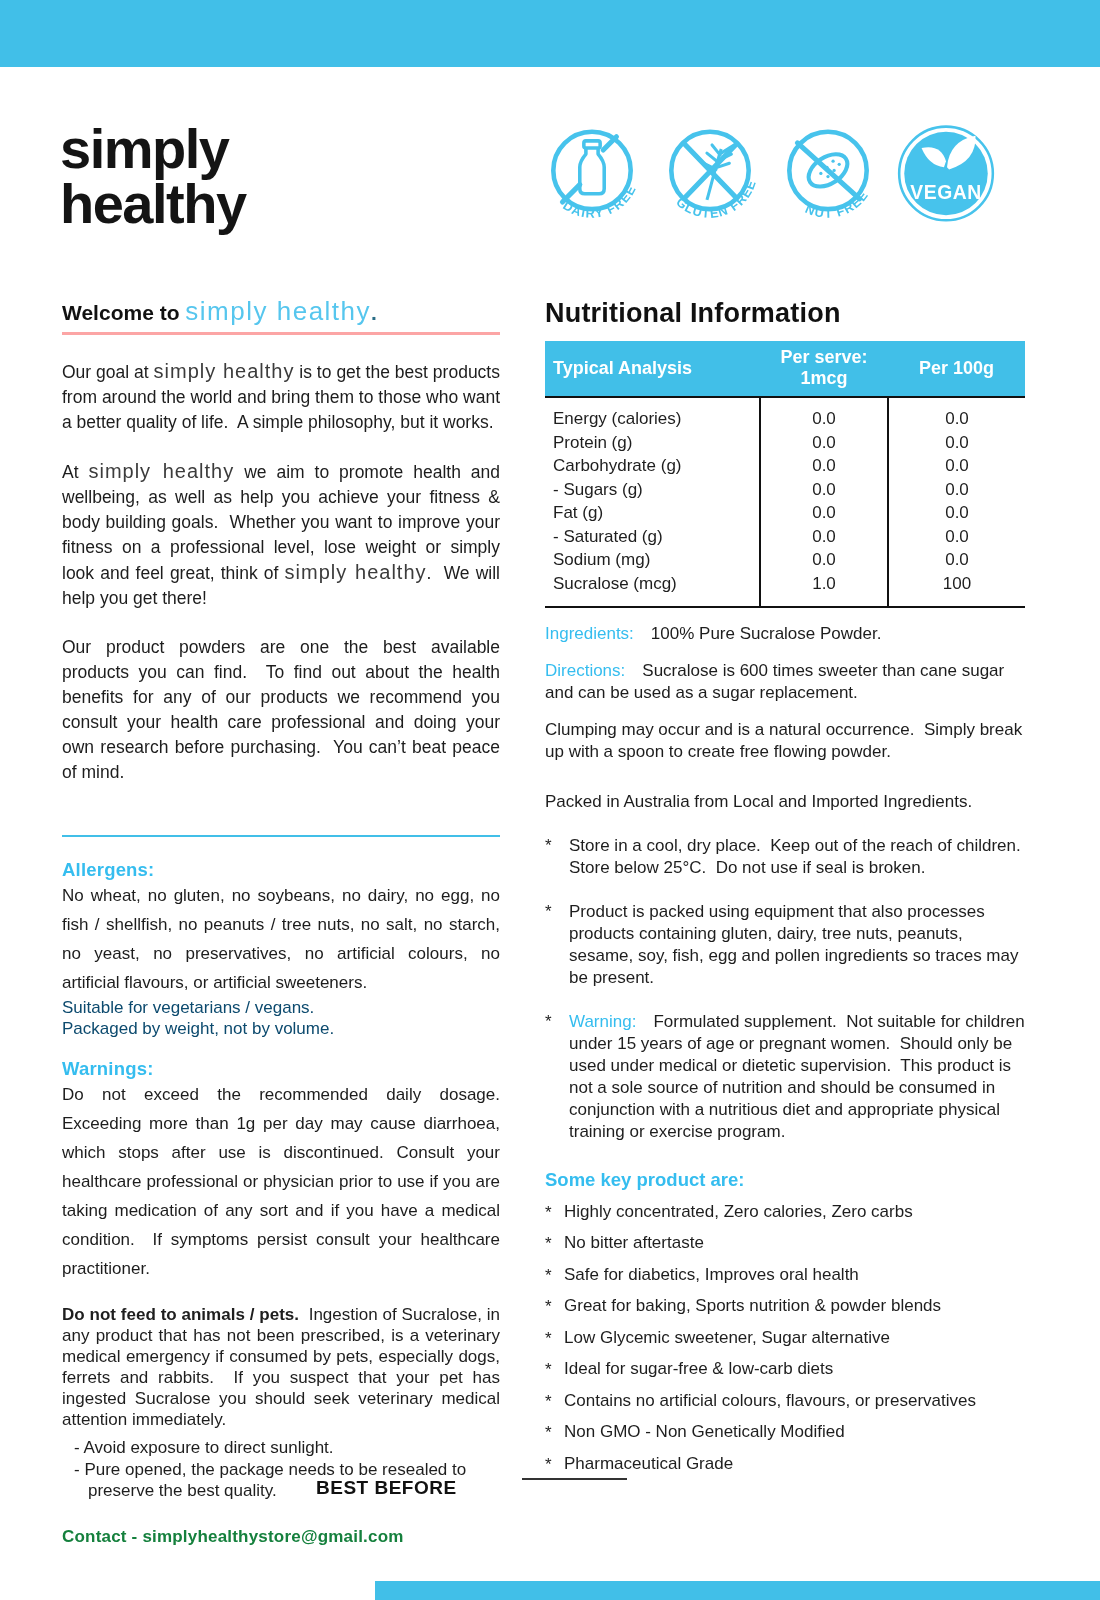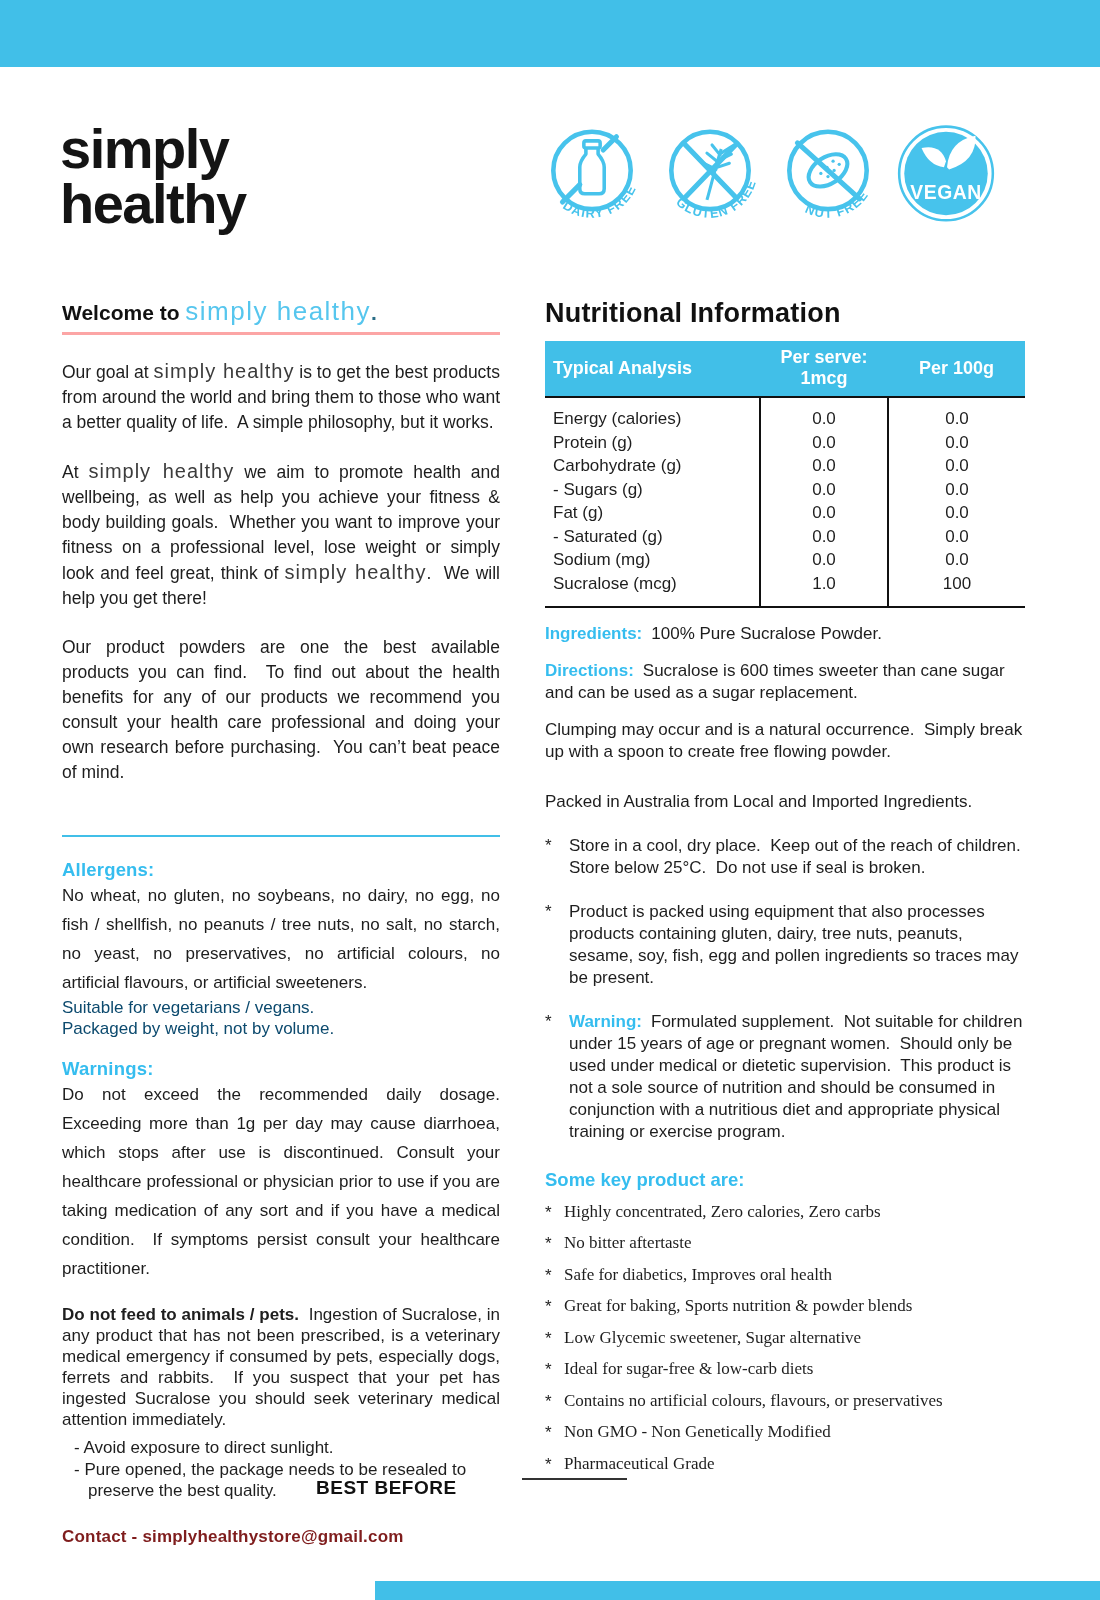--- a/index.html
+++ b/index.html
@@ -30,50 +30,50 @@
   .sec-heading { margin-top:22px; font-size:18.5px; font-weight:700; color:#35bdef; letter-spacing:0.2px; }
   .sec-body { font-size:17px; line-height:29px; text-align:justify; white-space:pre-wrap; color:#1d1d1d; }
   .sec-line { font-size:17px; line-height:21px; color:#0c4a6e; }
 
   .pets { margin-top:21px; font-size:17px; line-height:21px; text-align:justify; white-space:pre-wrap; }
   .pets .pets-bold { font-weight:700; }
 
   .tips { margin-top:7px; }
   .tip { font-size:17px; line-height:21.5px; padding-left:26px; text-indent:-14px; white-space:pre-wrap; }
 
-  .contact { margin-top:25px; font-size:17px; font-weight:700; color:#7f1d1d; letter-spacing:0.2px; }
+  .contact { margin-top:25px; font-size:17px; font-weight:700; color:#15803d; letter-spacing:0.2px; }
 
   .best-before { position:absolute; left:316px; top:1477px; font-size:19px; font-weight:700; letter-spacing:0.5px; color:#111; }
 
   
   .right-col { position:absolute; left:545px; top:298px; width:485px; }
   .nutri-title { font-size:27px; font-weight:700; color:#111; letter-spacing:0.2px; }
 
   table.nutri { border-collapse:collapse; width:480px; margin-top:12px; table-layout:fixed; }
   table.nutri col.c1 { width:215px; } table.nutri col.c2 { width:128px; } table.nutri col.c3 { width:137px; }
   table.nutri thead th { background:#41bfe8; color:#fff; font-size:18px; font-weight:700; padding:6px 0 7px; }
   table.nutri thead th:first-child { text-align:left; padding-left:8px; }
   table.nutri tbody { border-top:2.5px solid #111; border-bottom:2.5px solid #111; }
   table.nutri tbody td { font-size:17px; line-height:23.5px; text-align:center; }
   table.nutri tbody td:first-child { text-align:left; padding-left:8px; }
   table.nutri tbody td:nth-child(2) { border-left:2px solid #111; border-right:2px solid #111; }
   table.nutri tbody tr:first-child td { padding-top:9px; }
   table.nutri tbody tr:last-child td { padding-bottom:11px; }
 
   .r-para { margin-top:15px; font-size:17px; line-height:22px; white-space:pre-wrap; color:#1d1d1d; }
-  .r-label { font-weight:700; color:#35bdef; margin-right:9px; }
+  .r-label { font-weight:400; color:#35bdef; margin-right:17px; }
 
   .note { display:flex; margin-top:22px; }
   .note .star { width:24px; font-size:17px; line-height:22px; flex:none; }
   .note .note-text { font-size:17px; line-height:22px; white-space:pre-wrap; }
 
   .benefits-heading { margin-top:26px; font-size:18.5px; font-weight:700; color:#35bdef; }
   .benefit { display:flex; margin-top:11.5px; }
   .benefit .star { width:19px; font-size:17px; flex:none; }
-  .benefit .benefit-text { font-size:17px; line-height:18px;font-family:Liberation Serif, serif; }
+  .benefit .benefit-text { font-size:17px; line-height:18px; }
 
   .short-line { position:absolute; left:522px; top:1478px; width:105px; border-top:2px solid #333; }
 
   svg .cy { stroke:#47c3ec; } svg text { font-family:"Liberation Sans","DejaVu Sans",sans-serif; }
 </style>
 </head>
 <body>
 
 <div class="page">
 

